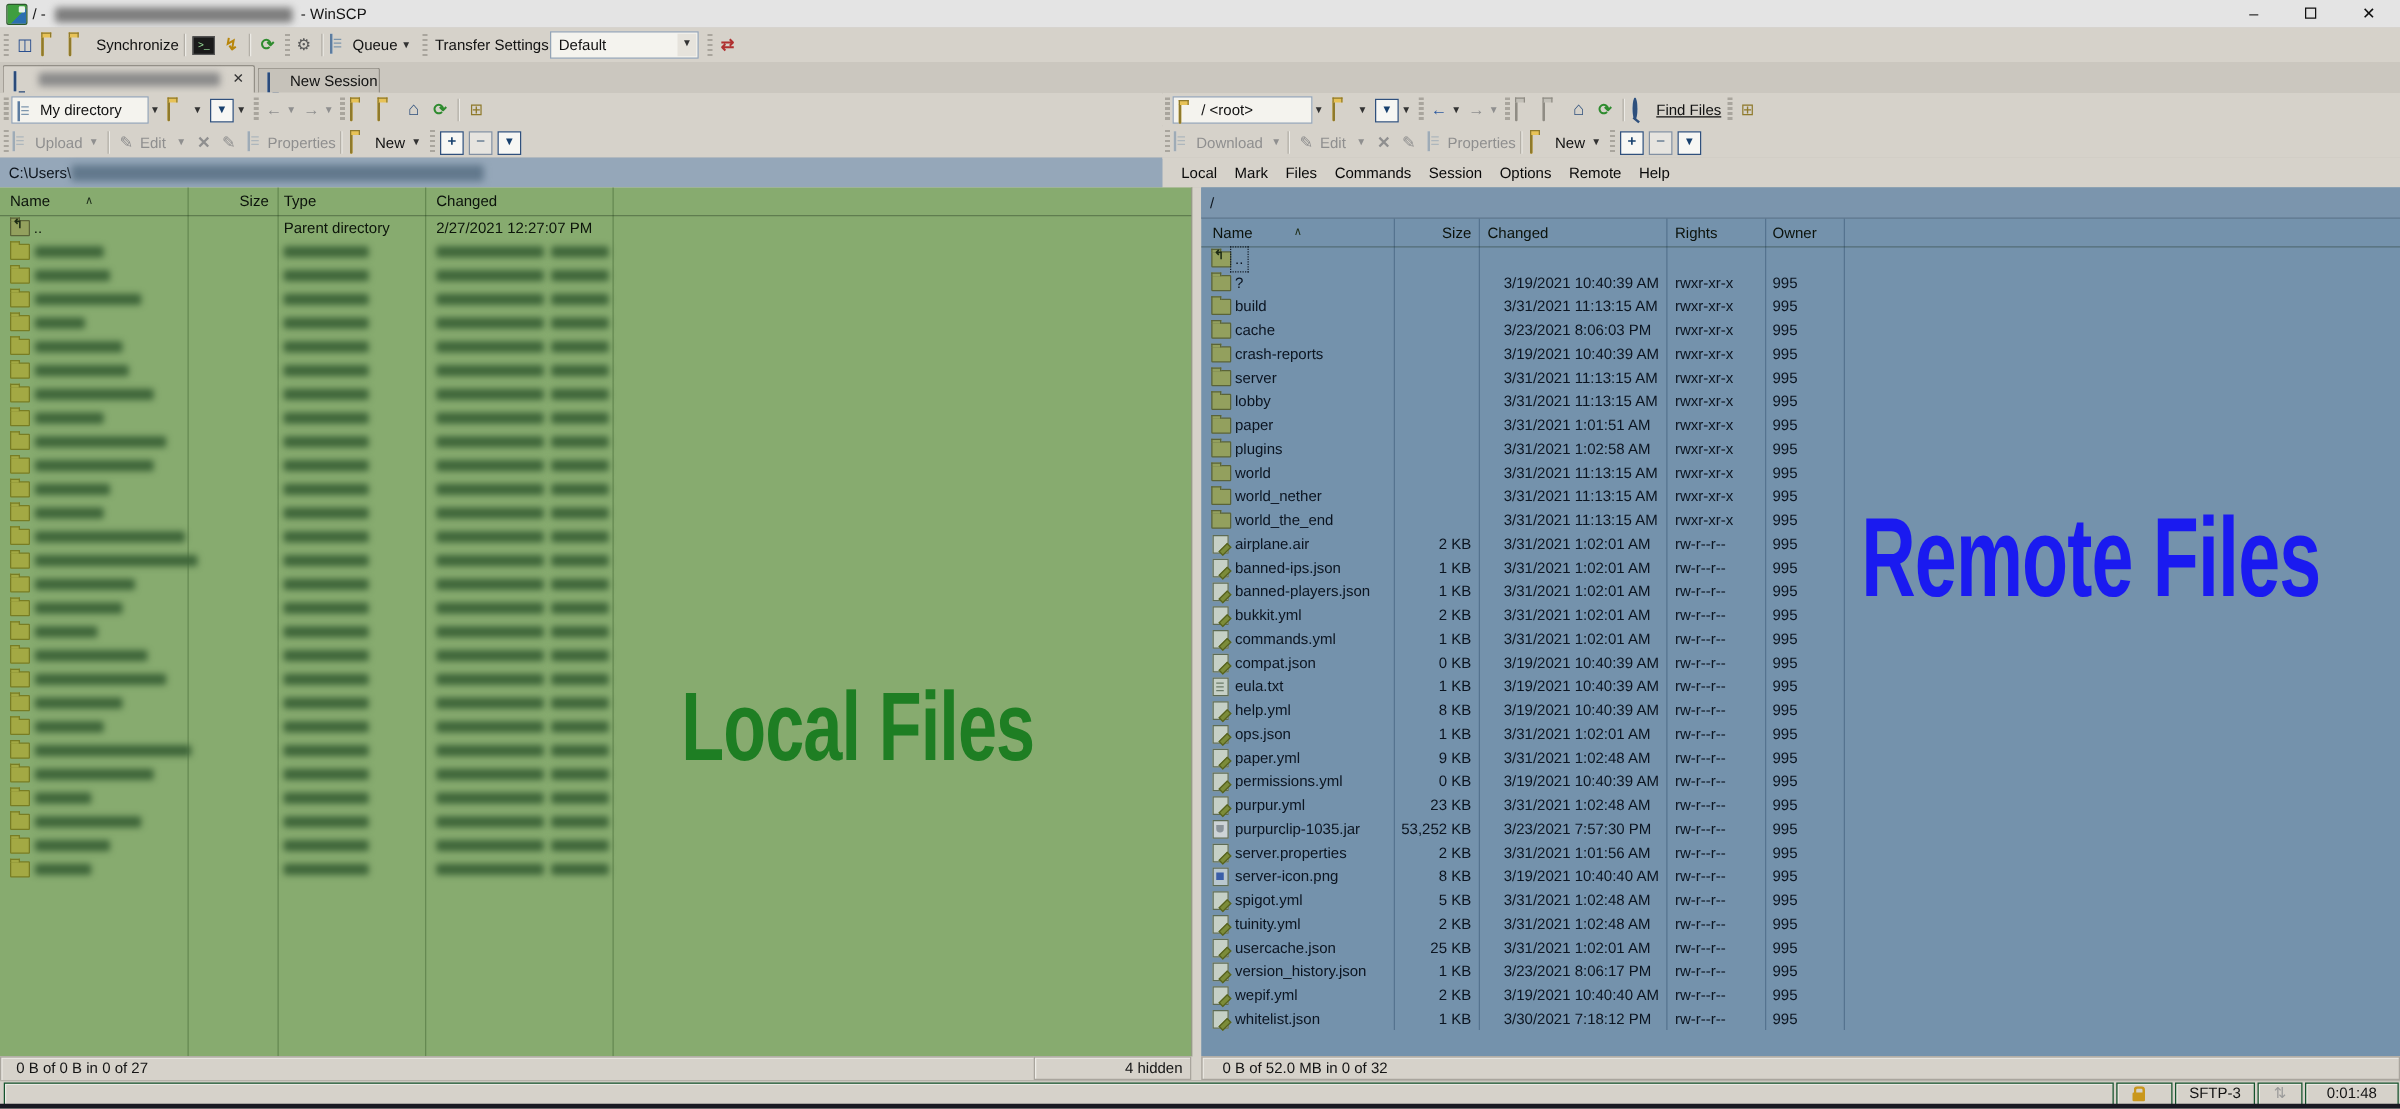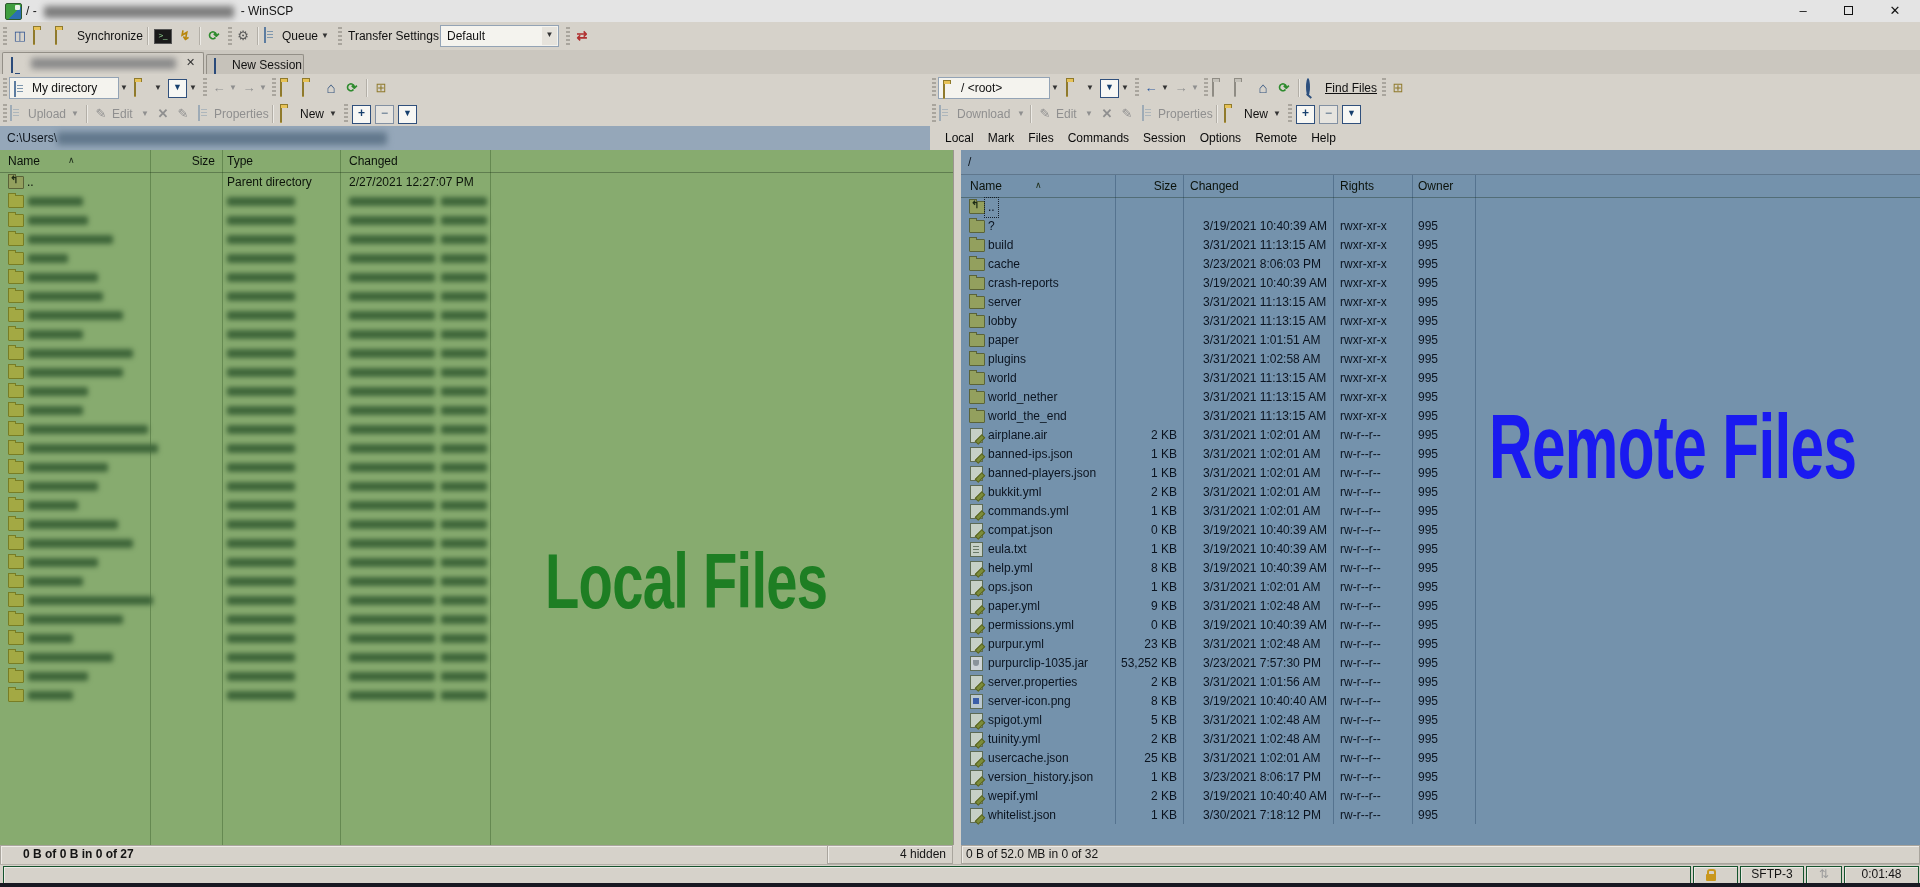--- a/index.html
+++ b/index.html
@@ -765,23 +765,23 @@
           <span class="c size">1 KB</span>
           <span class="c changed">3/30/2021 7:18:12 PM</span>
           <span class="c rights">rw-r--r--</span>
           <span class="c owner">995</span>
         </div>
       </div>
   </div>
   <div class="abs bigtxt" style="left: 528px; top: 246px; font-size: 90px; transform: scaleX(0.67); color: rgb(26, 26, 240);" id="remote-overlay">Remote Files</div>
 </div>
 
-<div class="abs status" style="left:0;top:845px;width:827px;padding-left:22px;font-weight:bold;">0 B of 0 B in 0 of 27</div>
+<div class="abs status" style="left:0;top:845px;width:827px;padding-left:12px;">0 B of 0 B in 0 of 27</div>
 <div class="abs status" style="left:827px;top:845px;width:126px;text-align:right;padding-right:6px;box-sizing:border-box;">4 hidden</div>
-<div class="abs status" style="left:961px;top:845px;width:959px;padding-left:4px;box-sizing:border-box;">0 B of 52.0 MB in 0 of 32</div>
+<div class="abs status" style="left:961px;top:845px;width:959px;padding-left:16px;box-sizing:border-box;">0 B of 52.0 MB in 0 of 32</div>
 
 <div class="abs" id="bottombar">
   <div class="abs bcell" style="left:3px;width:1686px;"></div>
   <div class="abs bcell" style="left:1693px;width:43px;">
     <span class="lockbody"></span>
   </div>
   <div class="abs bcell" style="left:1740px;width:62px;">SFTP-3</div>
   <div class="abs bcell" style="left:1806px;width:34px;color:#9a9a9a;">⇅</div>
   <div class="abs bcell" style="left:1844px;width:73px;">0:01:48</div>
 </div>

